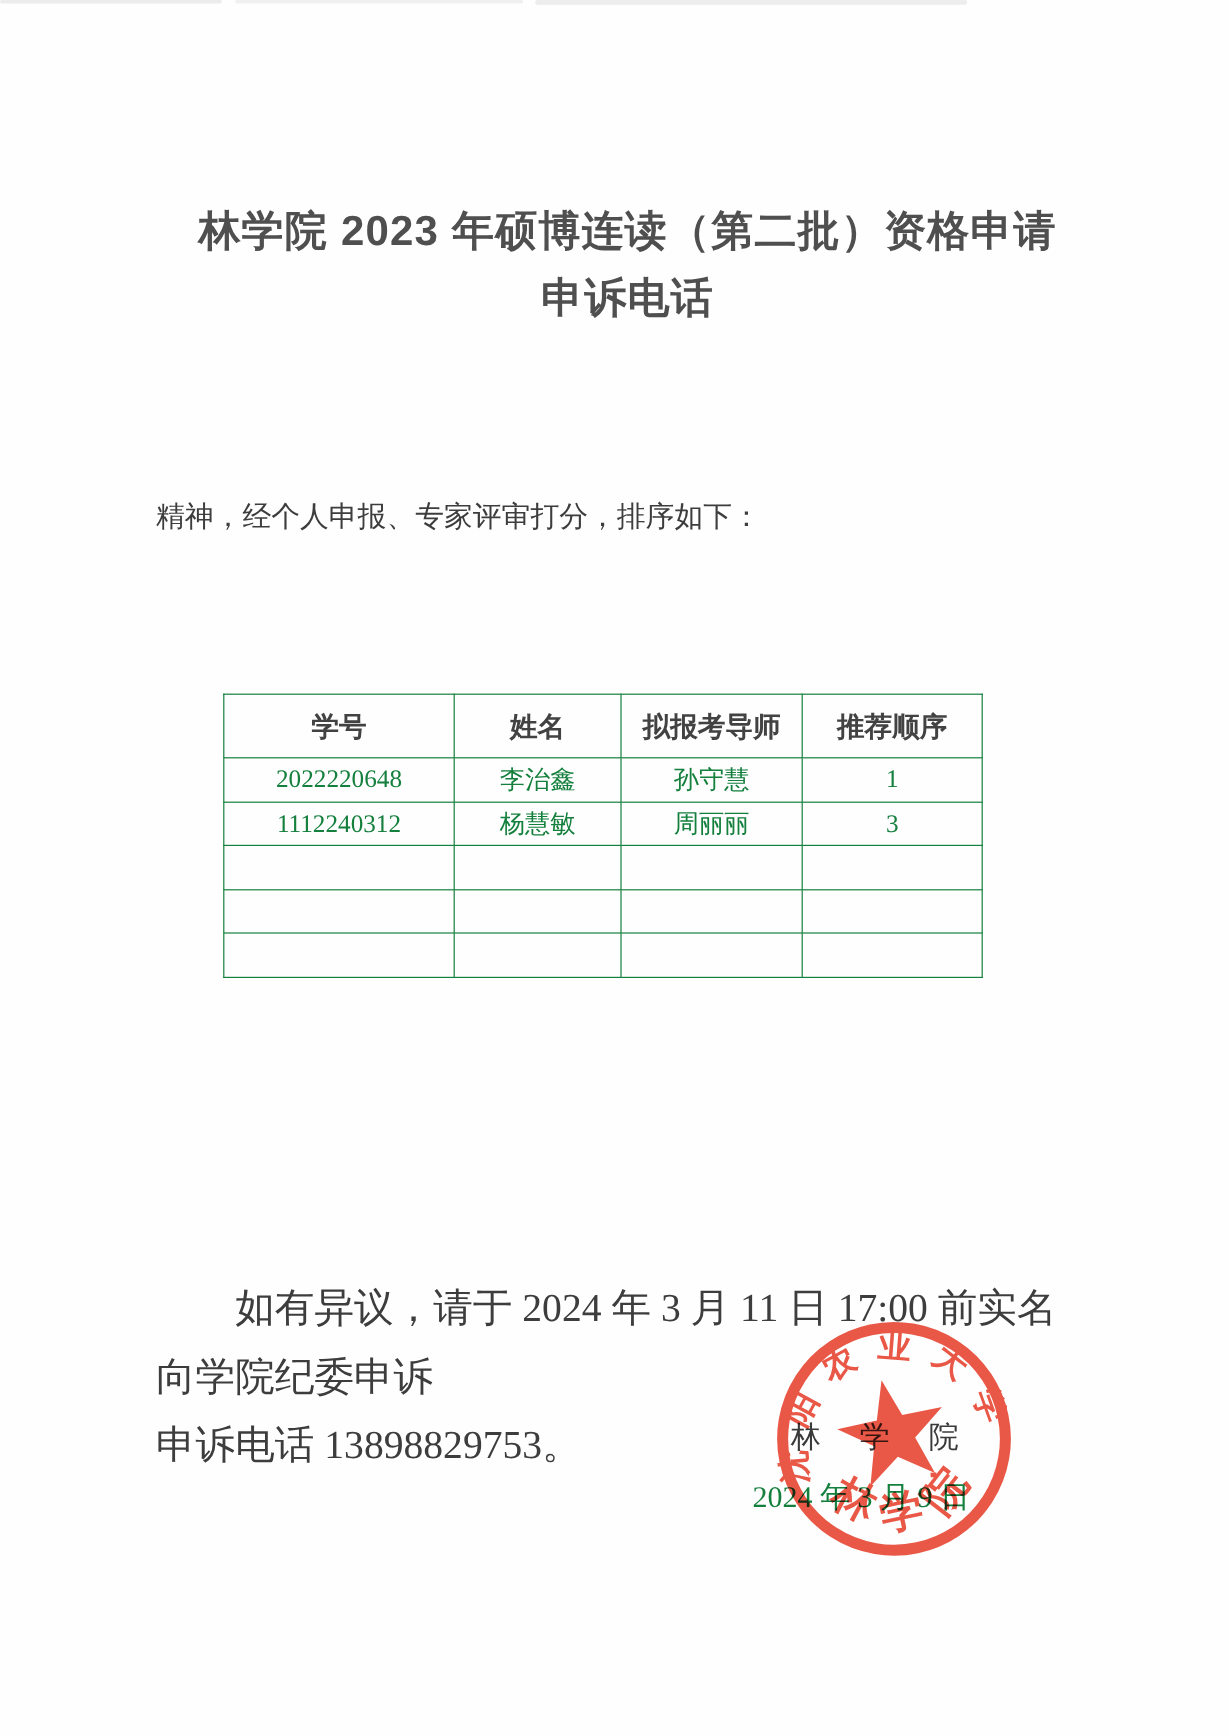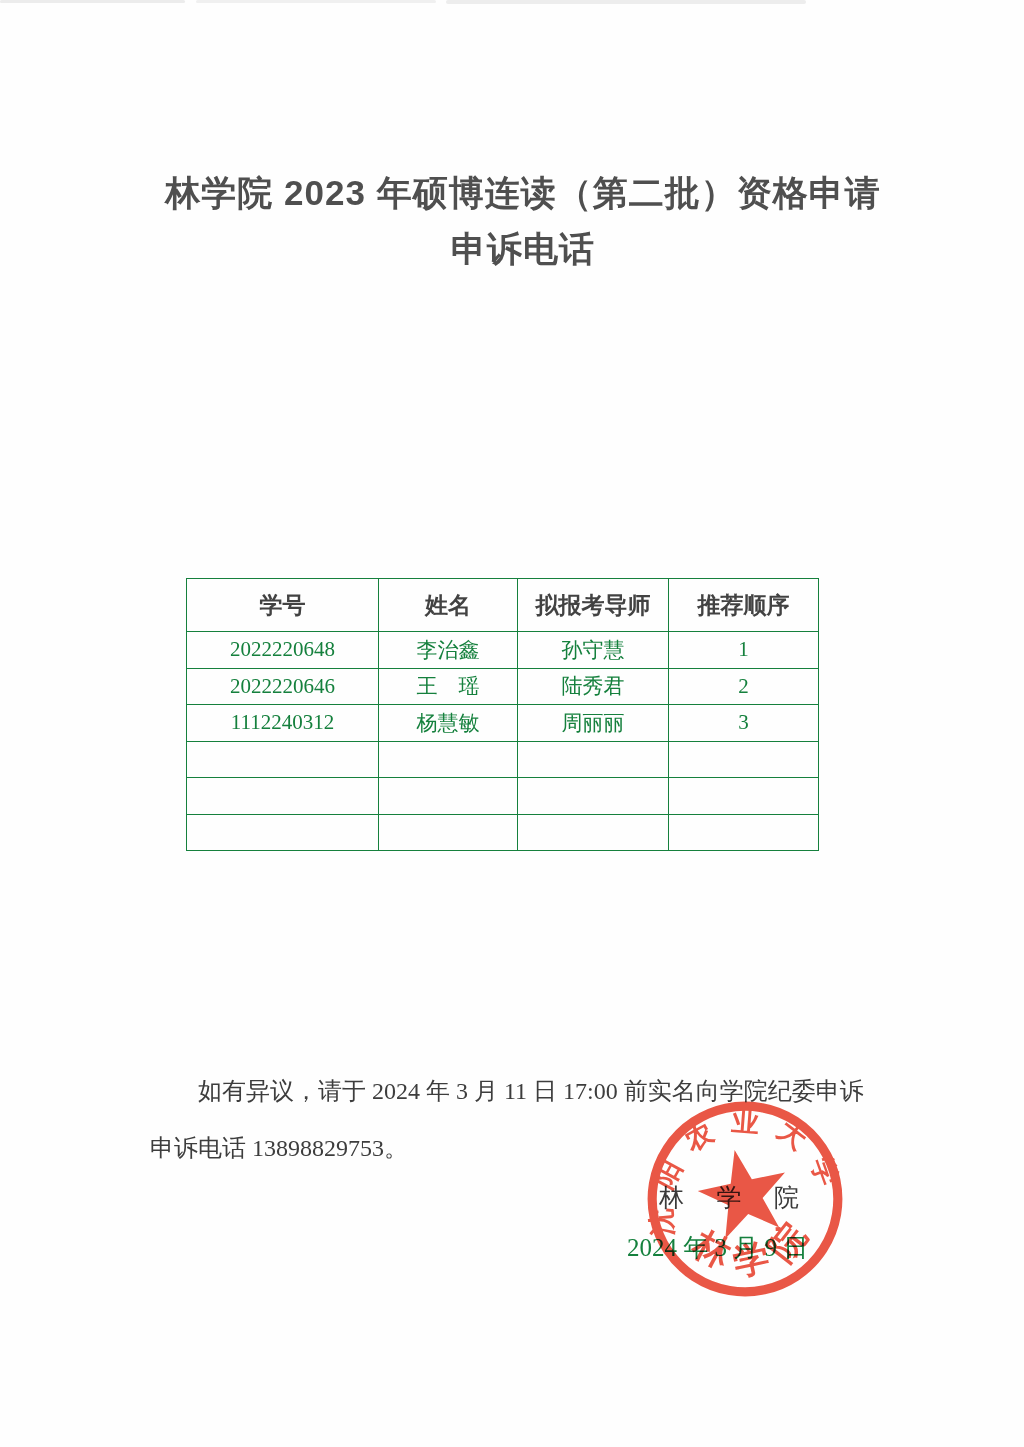--- a/index.html
+++ b/index.html
@@ -57,21 +57,21 @@
     font-size:23px;color:#424242;
   }
   table.rank td{
     height:35.5px;
     font-size:21px;color:#15803d;
     font-family:"Liberation Serif", serif;
   }
 
   .appeal{
     position:absolute;left:130px;right:118px;top:1063px;
-    font-size:24px;line-height:57px;color:#3d3d3d;margin-left:20px;
+    font-size:33px;line-height:57px;color:#3d3d3d;
   }
 
   .sig-unit{
     position:absolute;left:659px;top:1181px;
     font-size:25px;color:#3a3a3a;
     letter-spacing:1.3em;
     white-space:nowrap;
   }
   .sig-date{
     position:absolute;left:627px;top:1231px;
@@ -99,20 +99,21 @@
   <div class="scan-mark m1"></div>
   <div class="scan-mark m2"></div>
   <div class="scan-mark m3"></div>
 
   <div class="doc-title">
     <div>林学院 2023 年硕博连读（第二批）资格申请</div>
     <div>申诉电话</div>
   </div>
 
   <div class="intro">
+    <div>精神，经个人申报、专家评审打分，排序如下：</div>
   </div>
 
   <table class="rank">
     <colgroup>
       <col style="width:192px">
         <col style="width:139px">
         <col style="width:151px">
         <col style="width:150px">
     </colgroup>
     <thead>
@@ -122,26 +123,20 @@
         <th>拟报考导师</th>
         <th>推荐顺序</th>
       </tr>
     </thead>
     <tbody>
       <tr>
         <td>2022220648</td>
         <td>李治鑫</td>
         <td>孙守慧</td>
         <td>1</td>
-      </tr>
-      <tr>
-        <td>2022220646</td>
-        <td>王　瑶</td>
-        <td>陆秀君</td>
-        <td>2</td>
       </tr>
       <tr>
         <td>1112240312</td>
         <td>杨慧敏</td>
         <td>周丽丽</td>
         <td>3</td>
       </tr>
       <tr>
         <td></td>
         <td></td>

